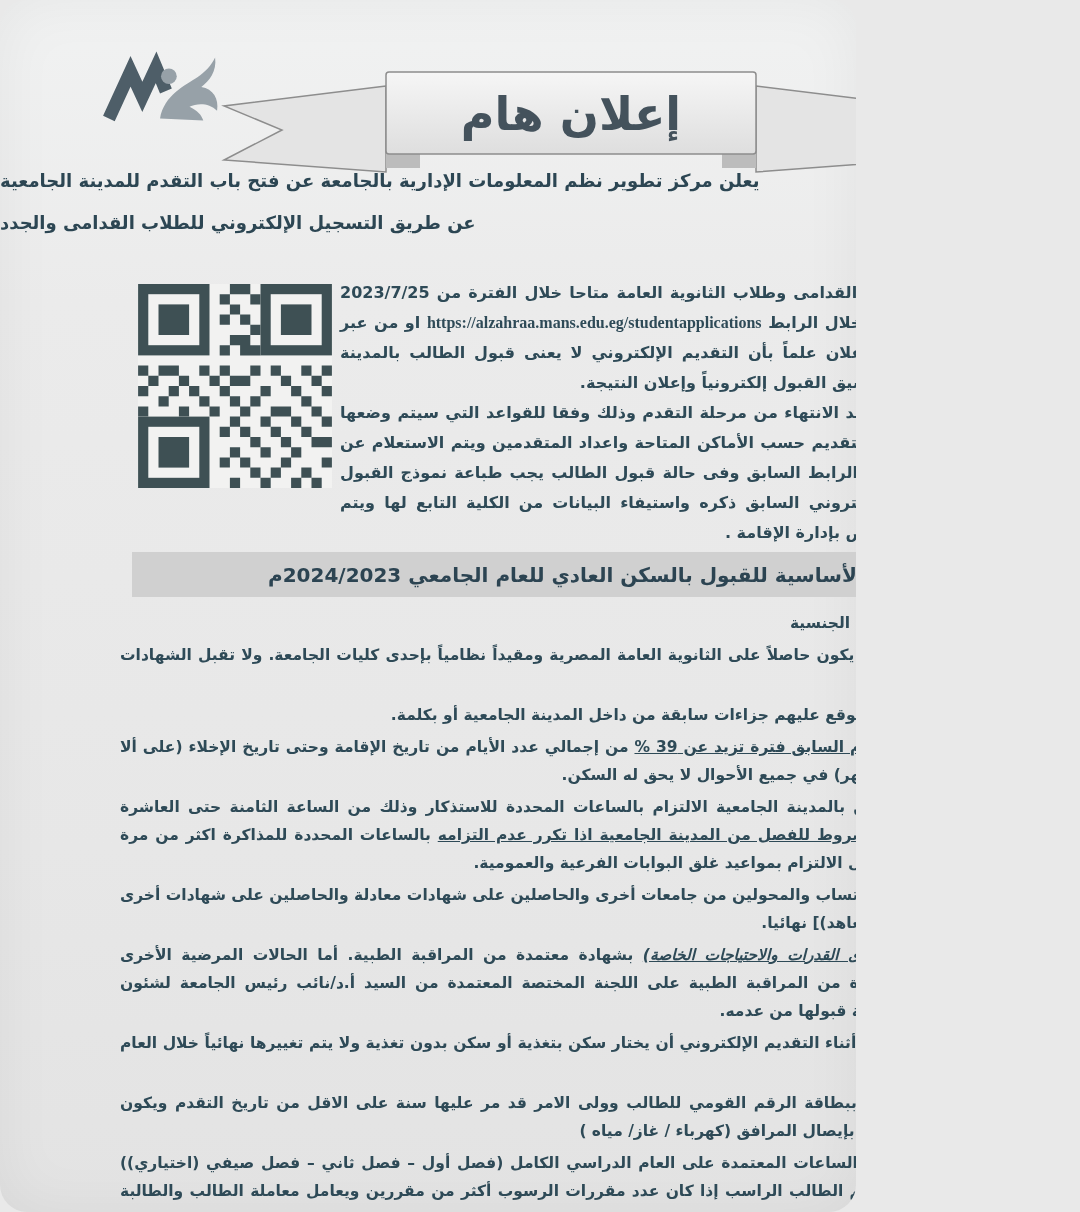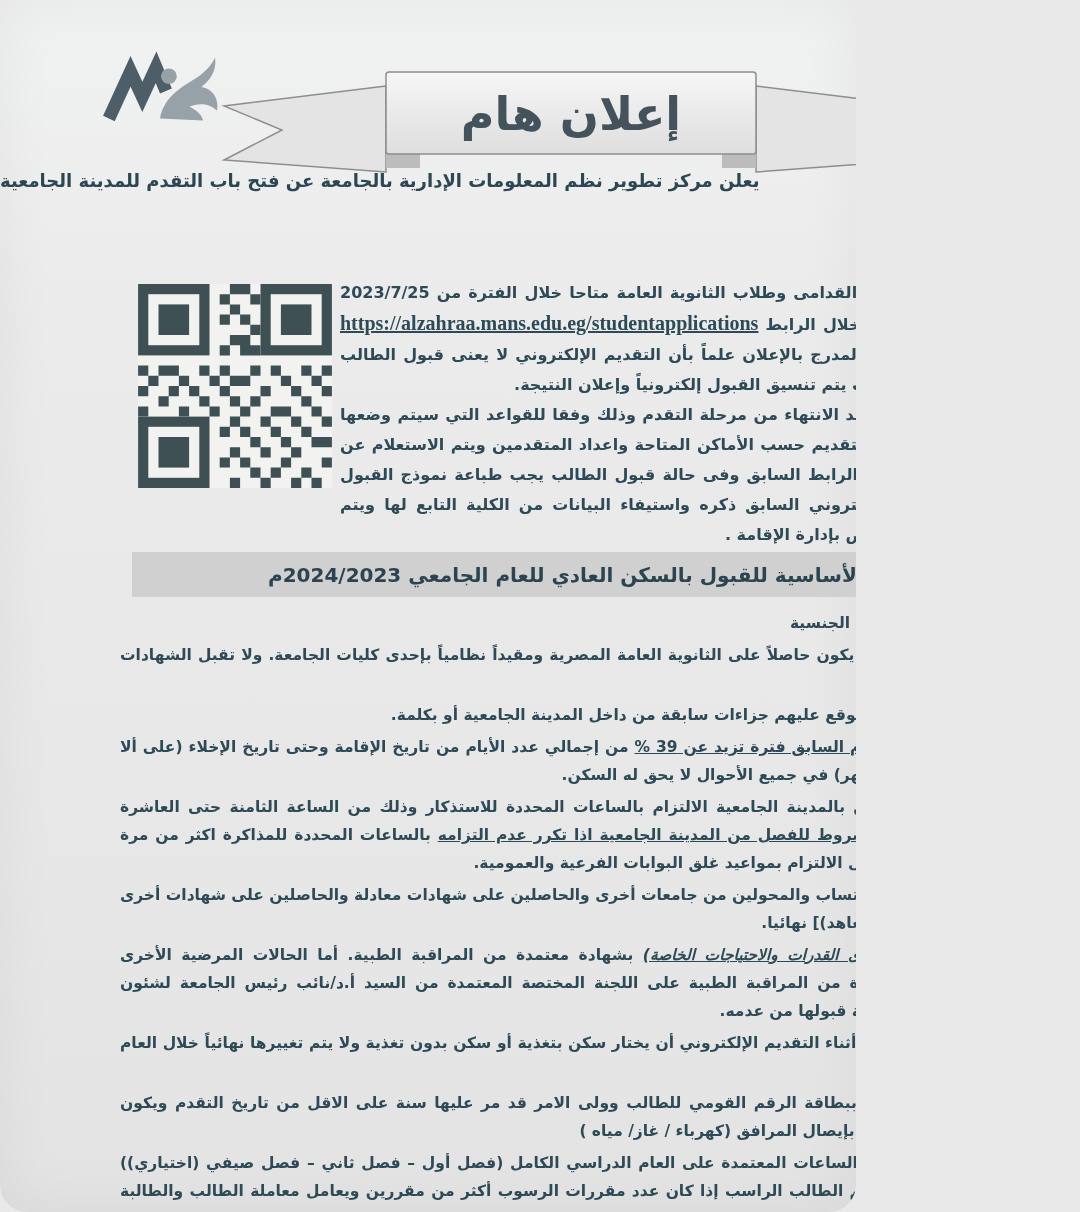--- a/index.html
+++ b/index.html
@@ -14,22 +14,22 @@
   .seal{position:absolute;left:950px;top:42px;width:90px;height:92px;}
   .ribbon{position:absolute;left:218px;top:70px;width:706px;height:112px;}
   .intro{position:absolute;left:0;right:0;top:160px;text-align:left;direction:rtl;
          font-weight:bold;font-size:18px;line-height:42px;color:#2c4653;}
   .qr{position:absolute;left:138px;top:284px;width:194px;height:204px;}
   .bullets{position:absolute;top:278px;width:722px;left:340px;direction:rtl;
            font-weight:bold;font-size:16px;color:#2e4a57;}
   .bullet{position:relative;padding-right:20px;text-align:justify;line-height:30px;}
   .bullet::before{content:"•";position:absolute;right:2px;top:0;font-size:15px;}
   .note{display:block;text-align:center;text-decoration:underline;margin:3px 0 9px;line-height:28px;}
-  .url{direction:ltr;unicode-bidi:isolate;text-decoration:underline;color:#2e4a57;
-       font-family:"Liberation Serif","DejaVu Serif",serif;font-size:20px;}
+  .url{direction:ltr;unicode-bidi:isolate;color:#2e4a57;
+       font-family:"Liberation Serif","DejaVu Serif",serif;font-size:16px;}
   .section-bar{position:absolute;left:132px;top:552px;width:948px;height:45px;background:#d0d0d0;
                display:flex;align-items:center;justify-content:center;direction:rtl;
                font-weight:bold;font-size:20px;color:#2c4452;}
   .rules{position:absolute;left:120px;top:609px;width:942px;direction:rtl;
          font-weight:bold;font-size:15.5px;color:#2e4a57;}
   .rule{display:flex;gap:7px;margin-bottom:4px;line-height:28px;}
   .rule-num{flex:0 0 auto;min-width:24px;direction:ltr;}
   .rule-text{flex:1;text-align:justify;}
   .mark{text-decoration:underline;}
   .mark.italic{font-style:italic;}
@@ -74,20 +74,21 @@
     <polygon points="168,16 6,36 64,60 6,90 168,102" fill="#e4e4e4" stroke="#8d8d8d" stroke-width="1.5"></polygon>
     <polygon points="538,16 700,36 642,60 700,90 538,102" fill="#e4e4e4" stroke="#8d8d8d" stroke-width="1.5"></polygon>
     <polygon points="168,84 202,84 202,98 168,98" fill="#bcbcbc"></polygon>
     <polygon points="504,84 538,84 538,98 504,98" fill="#bcbcbc"></polygon>
     <rect x="168" y="2" width="370" height="82" rx="3" fill="url(#bx)" stroke="#8d8d8d" stroke-width="1.5"></rect>
     <text x="353" y="60" text-anchor="middle" font-size="46" font-weight="bold" fill="#44525c">إعلان هام</text>
   </svg>
 
   <div class="intro">
     <div>يعلن مركز تطوير نظم المعلومات الإدارية بالجامعة عن فتح باب التقدم للمدينة الجامعية</div>
+    <div>عن طريق التسجيل الإلكتروني للطلاب القدامى والجدد</div>
   </div>
 
   <svg class="qr" viewBox="0 0 190 200">
     <rect x="-2" y="-2" width="194" height="204" fill="#f2f2f1"></rect>
     <g fill="#3e5054">
 
       <rect x="0" y="0" width="70" height="70"></rect>
         <rect x="10" y="10" width="50" height="50" fill="#f2f2f1"></rect>
         <rect x="20" y="20" width="30" height="30"></rect>
 

